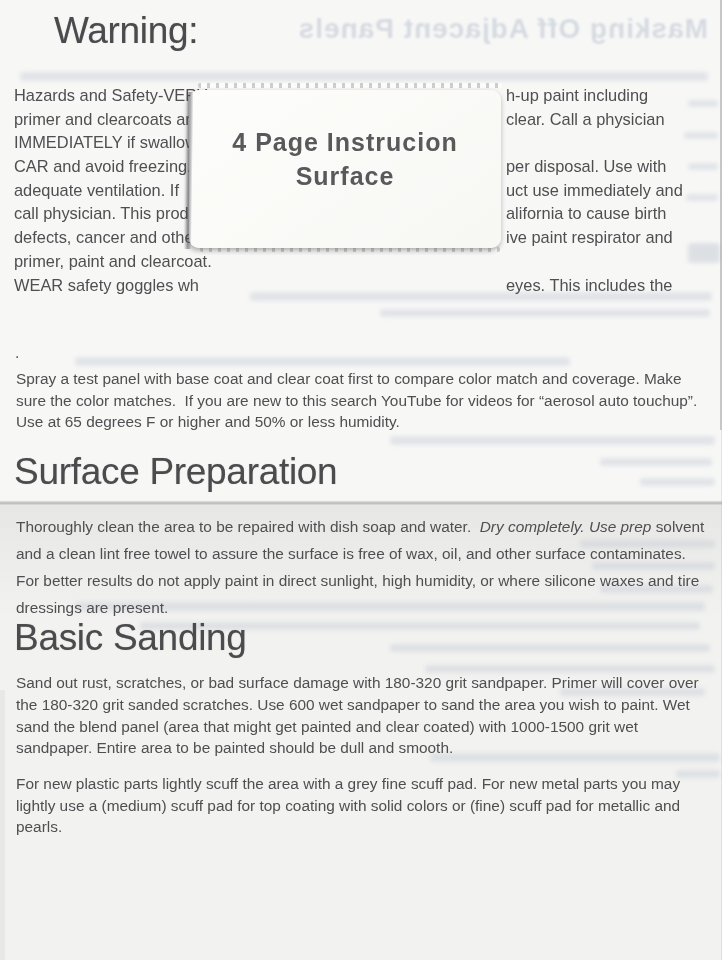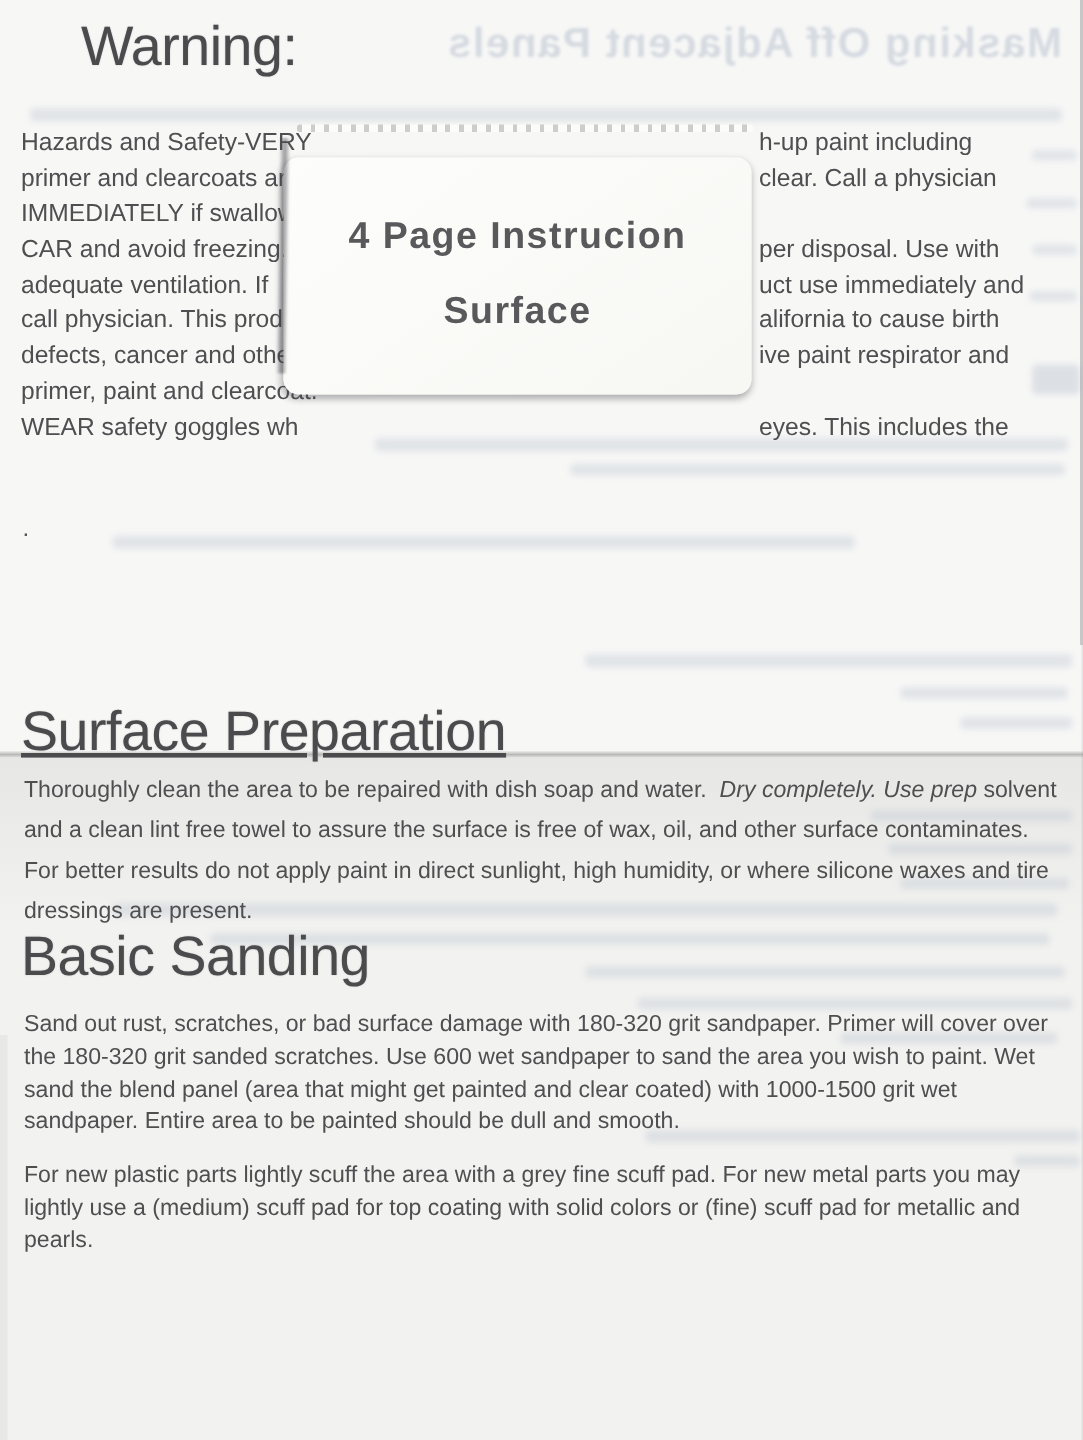--- a/index.html
+++ b/index.html
@@ -32,21 +32,21 @@
   }
   .bl { position:absolute; background:#c3cad4; opacity:.42; filter:blur(2px);
     border-radius:3px; height:8px; z-index:1; }
 
   
   .h { position:absolute; left:14px; margin:0; font-weight:400; font-size:37px;
     letter-spacing:-0.3px; color:#4b4b4e; z-index:2; white-space:nowrap;
     text-shadow:0 0 1px rgba(80,80,85,.35); }
   #h-warning { top:10px;margin-left:40px; }
   #h-before  { top:306px; }
-  #h-surface { top:467px;text-decoration:underline; }
+  #h-surface { top:451px; }
   #h-basic   { top:617px; }
 
   
   .warn-rows { position:absolute; left:14px; top:86px; width:696px;
     font-size:16.4px; z-index:2; }
   .wrow { position:relative; height:23.7px; }
   .wl { position:absolute; left:0; top:0; white-space:nowrap; }
   .wr { position:absolute; left:492px; top:0; white-space:nowrap; }
 
   
@@ -58,26 +58,26 @@
   #p-scuff   { left:16px; top:773px; width:690px; line-height:21.5px; }
   .stray-dot { position:absolute; left:15px; top:344px; font-size:16px;
     color:#55555a; z-index:2; }
 
   
   .serr { position:absolute; height:5px; z-index:3; border-radius:2px; opacity:.9;
     background:repeating-linear-gradient(90deg, rgba(185,185,180,.75) 0 3px, #fcfcfa 3px 9px); }
   #serr-top { left:198px; top:83px;  width:304px; }
   #serr-bot { left:200px; top:247px; width:300px; }
   .sticker {
-    position:absolute; left:189px; top:105px; width:312px; height:158px;
+    position:absolute; left:189px; top:90px; width:312px; height:158px;
     background:linear-gradient(145deg, #fdfdfb, #f7f7f4);
     border-radius:10px; z-index:4;
     box-shadow:0 2px 5px rgba(80,80,85,.3), -2px 3px 5px rgba(80,80,85,.22);
     display:flex; flex-direction:column; align-items:center;
-    padding-top:38px; gap:21px; box-sizing:border-box;
+    padding-top:38px; gap:5px; box-sizing:border-box;
   }
   .sticker .t { font-size:25px; font-weight:700; color:#59595c; letter-spacing:1px;
     white-space:nowrap; }
   .crease { position:absolute; left:185px; top:92px; width:7px; height:157px;
     background:linear-gradient(to right, rgba(60,60,65,0) 0%, rgba(60,60,65,.5) 55%, rgba(120,120,125,.15) 100%);
     filter:blur(.7px); transform:rotate(.8deg); z-index:5; }
 </style>
 </head>
 <body>
 
@@ -155,20 +155,21 @@
 
   <div class="serr" id="serr-top"></div>
   <div class="serr" id="serr-bot"></div>
   <div class="sticker">
     <div class="t">4 Page Instrucion</div>
     <div class="t">Surface</div>
   </div>
   <div class="crease"></div>
 
   <div class="stray-dot">.</div>
+  <p class="body" id="p-before">Spray a test panel with base coat and clear coat first to compare color match and coverage. Make sure the color matches.  If you are new to this search YouTube for videos for “aerosol auto touchup”.  Use at 65 degrees F or higher and 50% or less humidity.</p>
 
   <h1 class="h" id="h-surface">Surface Preparation</h1>
   <p class="body" id="p-surface"><span>Thoroughly clean the area to be repaired with dish soap and water.  </span><em>Dry completely. Use prep</em><span> solvent and a clean lint free towel to assure the surface is free of wax, oil, and other surface contaminates. For better results do not apply paint in direct sunlight, high humidity, or where silicone waxes and tire dressings are present.</span></p>
 
   <h1 class="h" id="h-basic">Basic Sanding</h1>
   <p class="body" id="p-sanding">Sand out rust, scratches, or bad surface damage with 180-320 grit sandpaper. Primer will cover over the 180-320 grit sanded scratches. Use 600 wet sandpaper to sand the area you wish to paint. Wet sand the blend panel (area that might get painted and clear coated) with 1000-1500 grit wet sandpaper. Entire area to be painted should be dull and smooth.</p>
   <p class="body" id="p-scuff">For new plastic parts lightly scuff the area with a grey fine scuff pad. For new metal parts you may lightly use a (medium) scuff pad for top coating with solid colors or (fine) scuff pad for metallic and pearls.</p>
 
 </div>
 

